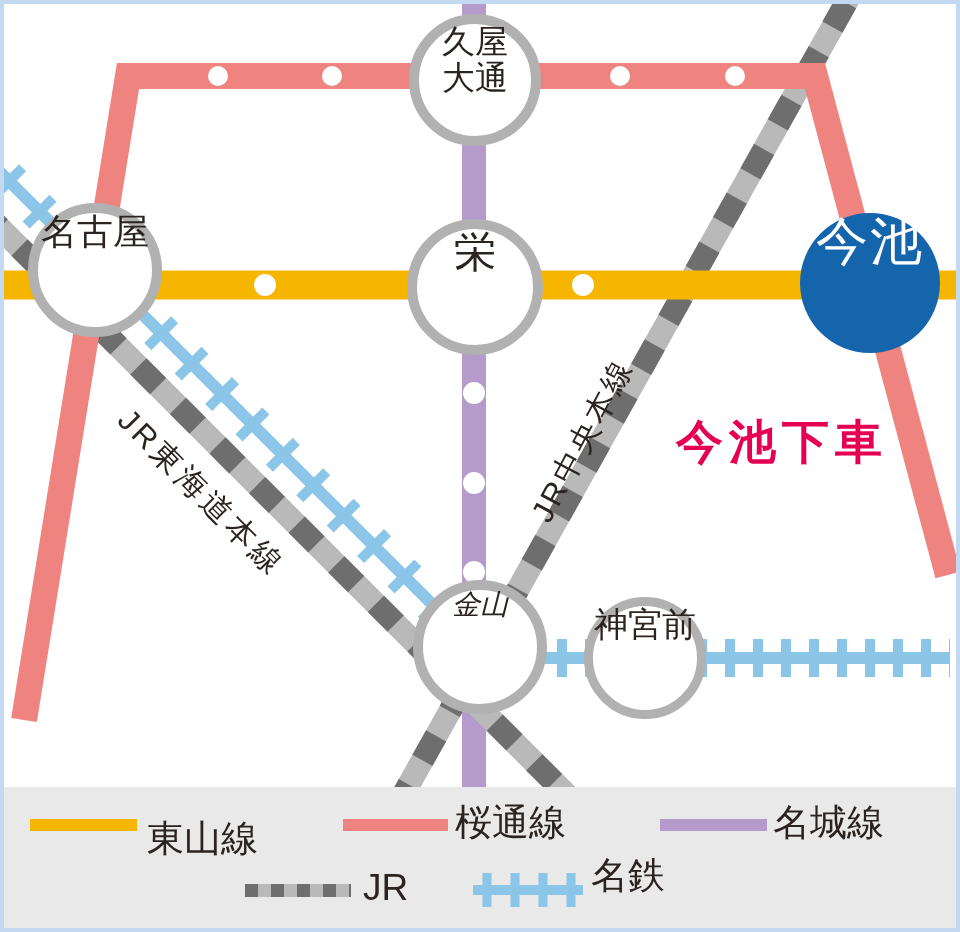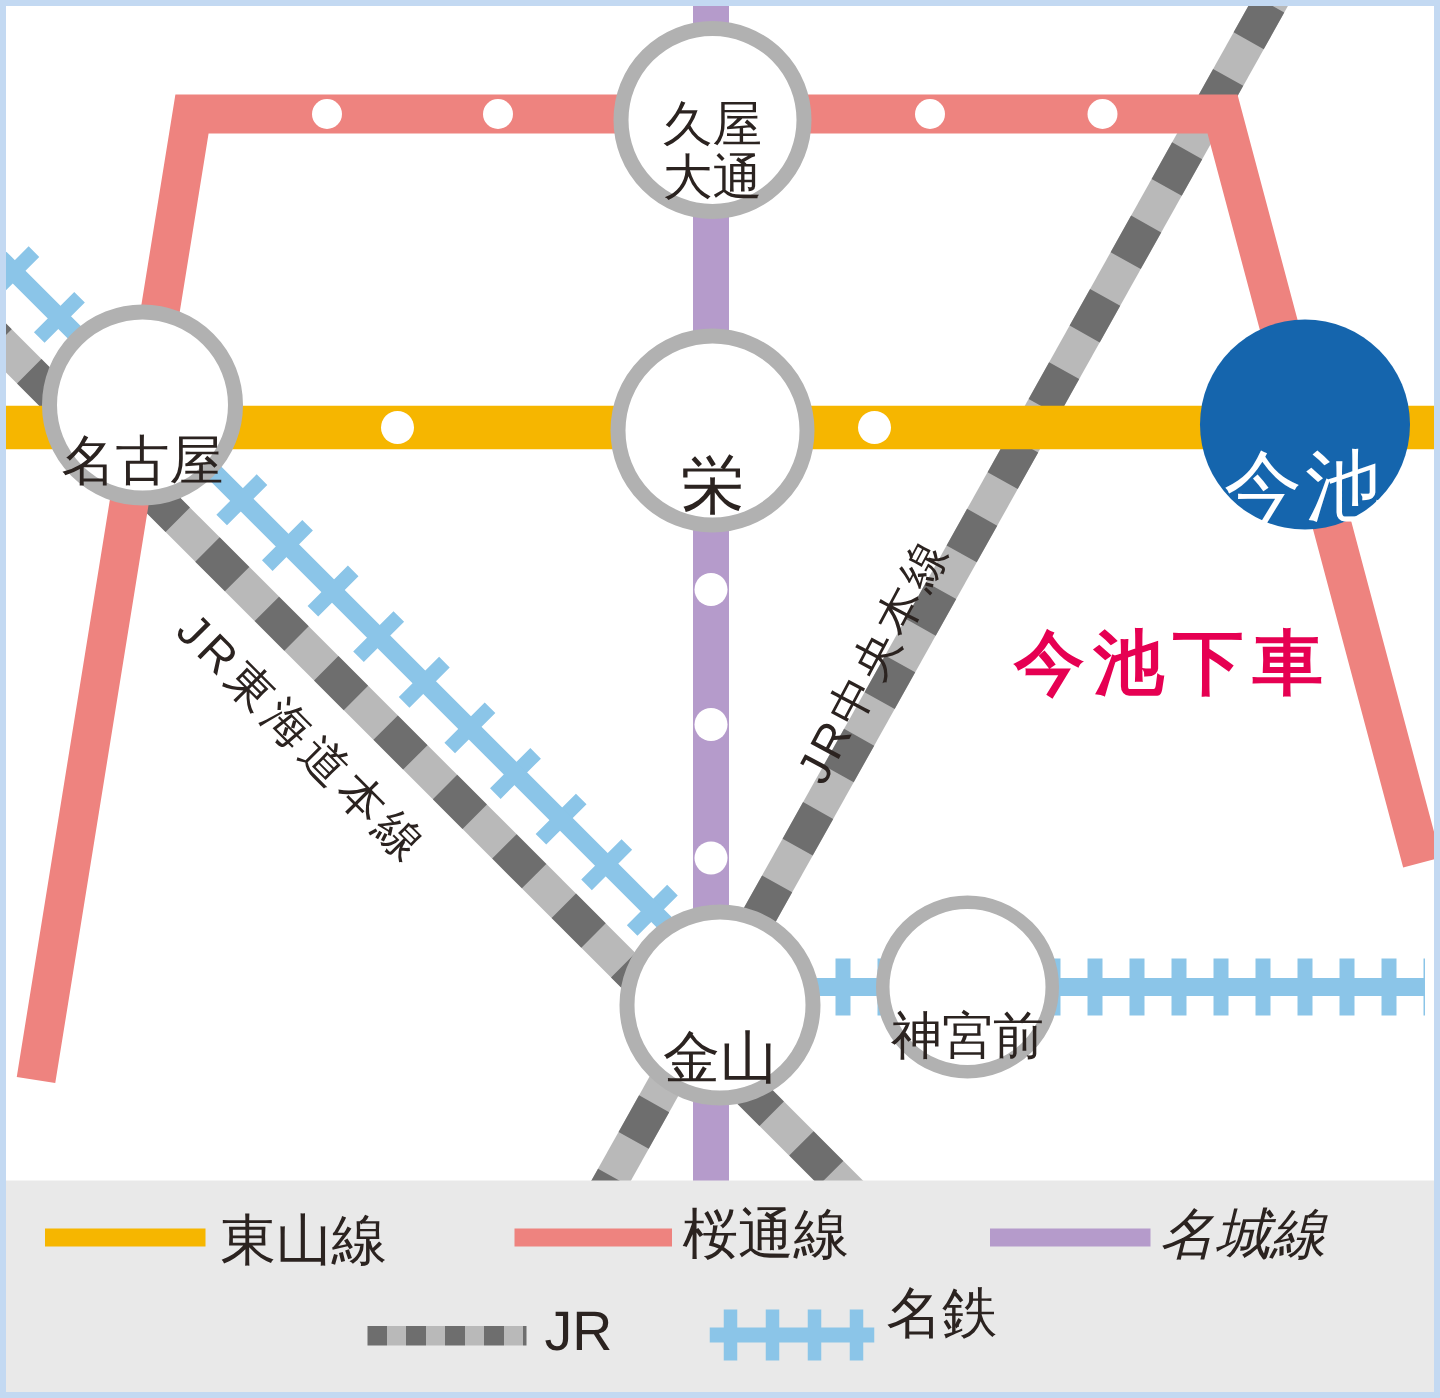--- a/index.html
+++ b/index.html
@@ -13,30 +13,30 @@
          font-family:"Liberation Sans","DejaVu Sans",sans-serif;}
   .rails{position:absolute;left:0;top:0;z-index:1;}
   .l-meijo{stroke:var(--meijo);}
   .l-yellow{stroke:var(--higashiyama);}
   .l-pink{stroke:var(--sakuradori);fill:none;}
   .l-jrbase{stroke:var(--jr-light);}
   .l-jrdash{stroke:var(--jr-dark);}
   .l-mei{stroke:var(--meitetsu);fill:none;}
   .dot{fill:#fff;}
   .station{position:absolute;z-index:3;border-radius:50%;background:#fff;
-    border:10px solid var(--ring);box-sizing:border-box;display:flex;align-items:flex-end;
+    border:10px solid var(--ring);box-sizing:border-box;display:flex;align-items:flex-start;
     justify-content:center;text-align:center;color:var(--text);font-weight:500;line-height:1.08;}
   .st-hisaya{left:409px;top:14px;width:132px;height:132px;font-size:33px;}
   .st-hisaya span{display:inline-block;width:70px;}
   .st-nagoya{left:28px;top:203px;width:134px;height:134px;font-size:36px;}
   .st-sakae{left:407px;top:219px;width:136px;height:136px;font-size:42px;}
   .st-chikusa{left:627px;top:220px;width:126px;height:126px;font-size:38px;border-width:9px;}
   .st-imaike{left:800px;top:213px;width:140px;height:140px;font-size:52px;
     background:var(--imaike-blue);border:none;color:#fff;letter-spacing:2px;}
-  .st-kanayama{left:413px;top:603px;width:134px;height:134px;font-size:38px;}
+  .st-kanayama{left:413px;top:580px;width:134px;height:134px;font-size:28px;font-style:italic;}
   .st-jingumae{left:584px;top:597px;width:122px;height:122px;font-size:34px;border-width:9px;}
   .rail-label{position:absolute;z-index:2;color:var(--text);white-space:nowrap;
     font-size:31px;font-weight:500;}
   .lab-tokaido{left:138px;top:400px;transform:rotate(45deg);transform-origin:0 0;letter-spacing:4px;}
   .lab-chuo{left:522px;top:510px;transform:rotate(-62deg);transform-origin:0 0;letter-spacing:3px;}
   .notice{position:absolute;z-index:4;color:var(--notice-red);font-weight:700;margin-top:28px;}
   .notice-1{left:676px;top:383px;font-size:47px;letter-spacing:6px;}
   .notice-2{left:637px;top:438px;font-size:44px;letter-spacing:0;}
   .legend{position:absolute;left:4px;right:4px;top:787px;bottom:4px;
     background:var(--legend-bg);z-index:5;}
@@ -103,25 +103,25 @@
     <span>神宮前</span>
   </div>
 
   <div class="rail-label lab-tokaido">JR東海道本線</div>
   <div class="rail-label lab-chuo">JR中央本線</div>
 
   <div class="notice notice-1">今池下車</div>
 
   <div class="legend">
     <span class="sw sw-higashiyama"></span>
-    <span class="llabel" style="left:143px;top:20px;text-align:right;">東山線</span>
+    <span class="llabel" style="left:143px;top:32px;text-align:right;">東山線</span>
     <span class="sw sw-sakuradori"></span>
     <span class="llabel" style="left:451px;top:16px;">桜通線</span>
     <span class="sw sw-meijo"></span>
-    <span class="llabel" style="left:769px;top:16px;font-style:italic;">名城線</span>
+    <span class="llabel" style="left:769px;top:16px;">名城線</span>
     <span class="sw sw-jr"></span>
     <span class="llabel" style="left:359px;top:81px;">JR</span>
     <svg class="sw sw-meitetsu" viewBox="0 0 110 38">
       <line x1="0" y1="19" x2="110" y2="19" stroke="var(--meitetsu)" stroke-width="10"></line>
       <line x1="14" y1="2" x2="14" y2="36" stroke="var(--meitetsu)" stroke-width="9"></line>
       <line x1="42" y1="2" x2="42" y2="36" stroke="var(--meitetsu)" stroke-width="9"></line>
       <line x1="70" y1="2" x2="70" y2="36" stroke="var(--meitetsu)" stroke-width="9"></line>
       <line x1="98" y1="2" x2="98" y2="36" stroke="var(--meitetsu)" stroke-width="9"></line>
     </svg>
     <span class="llabel" style="left:587px;top:69px;">名鉄</span>

